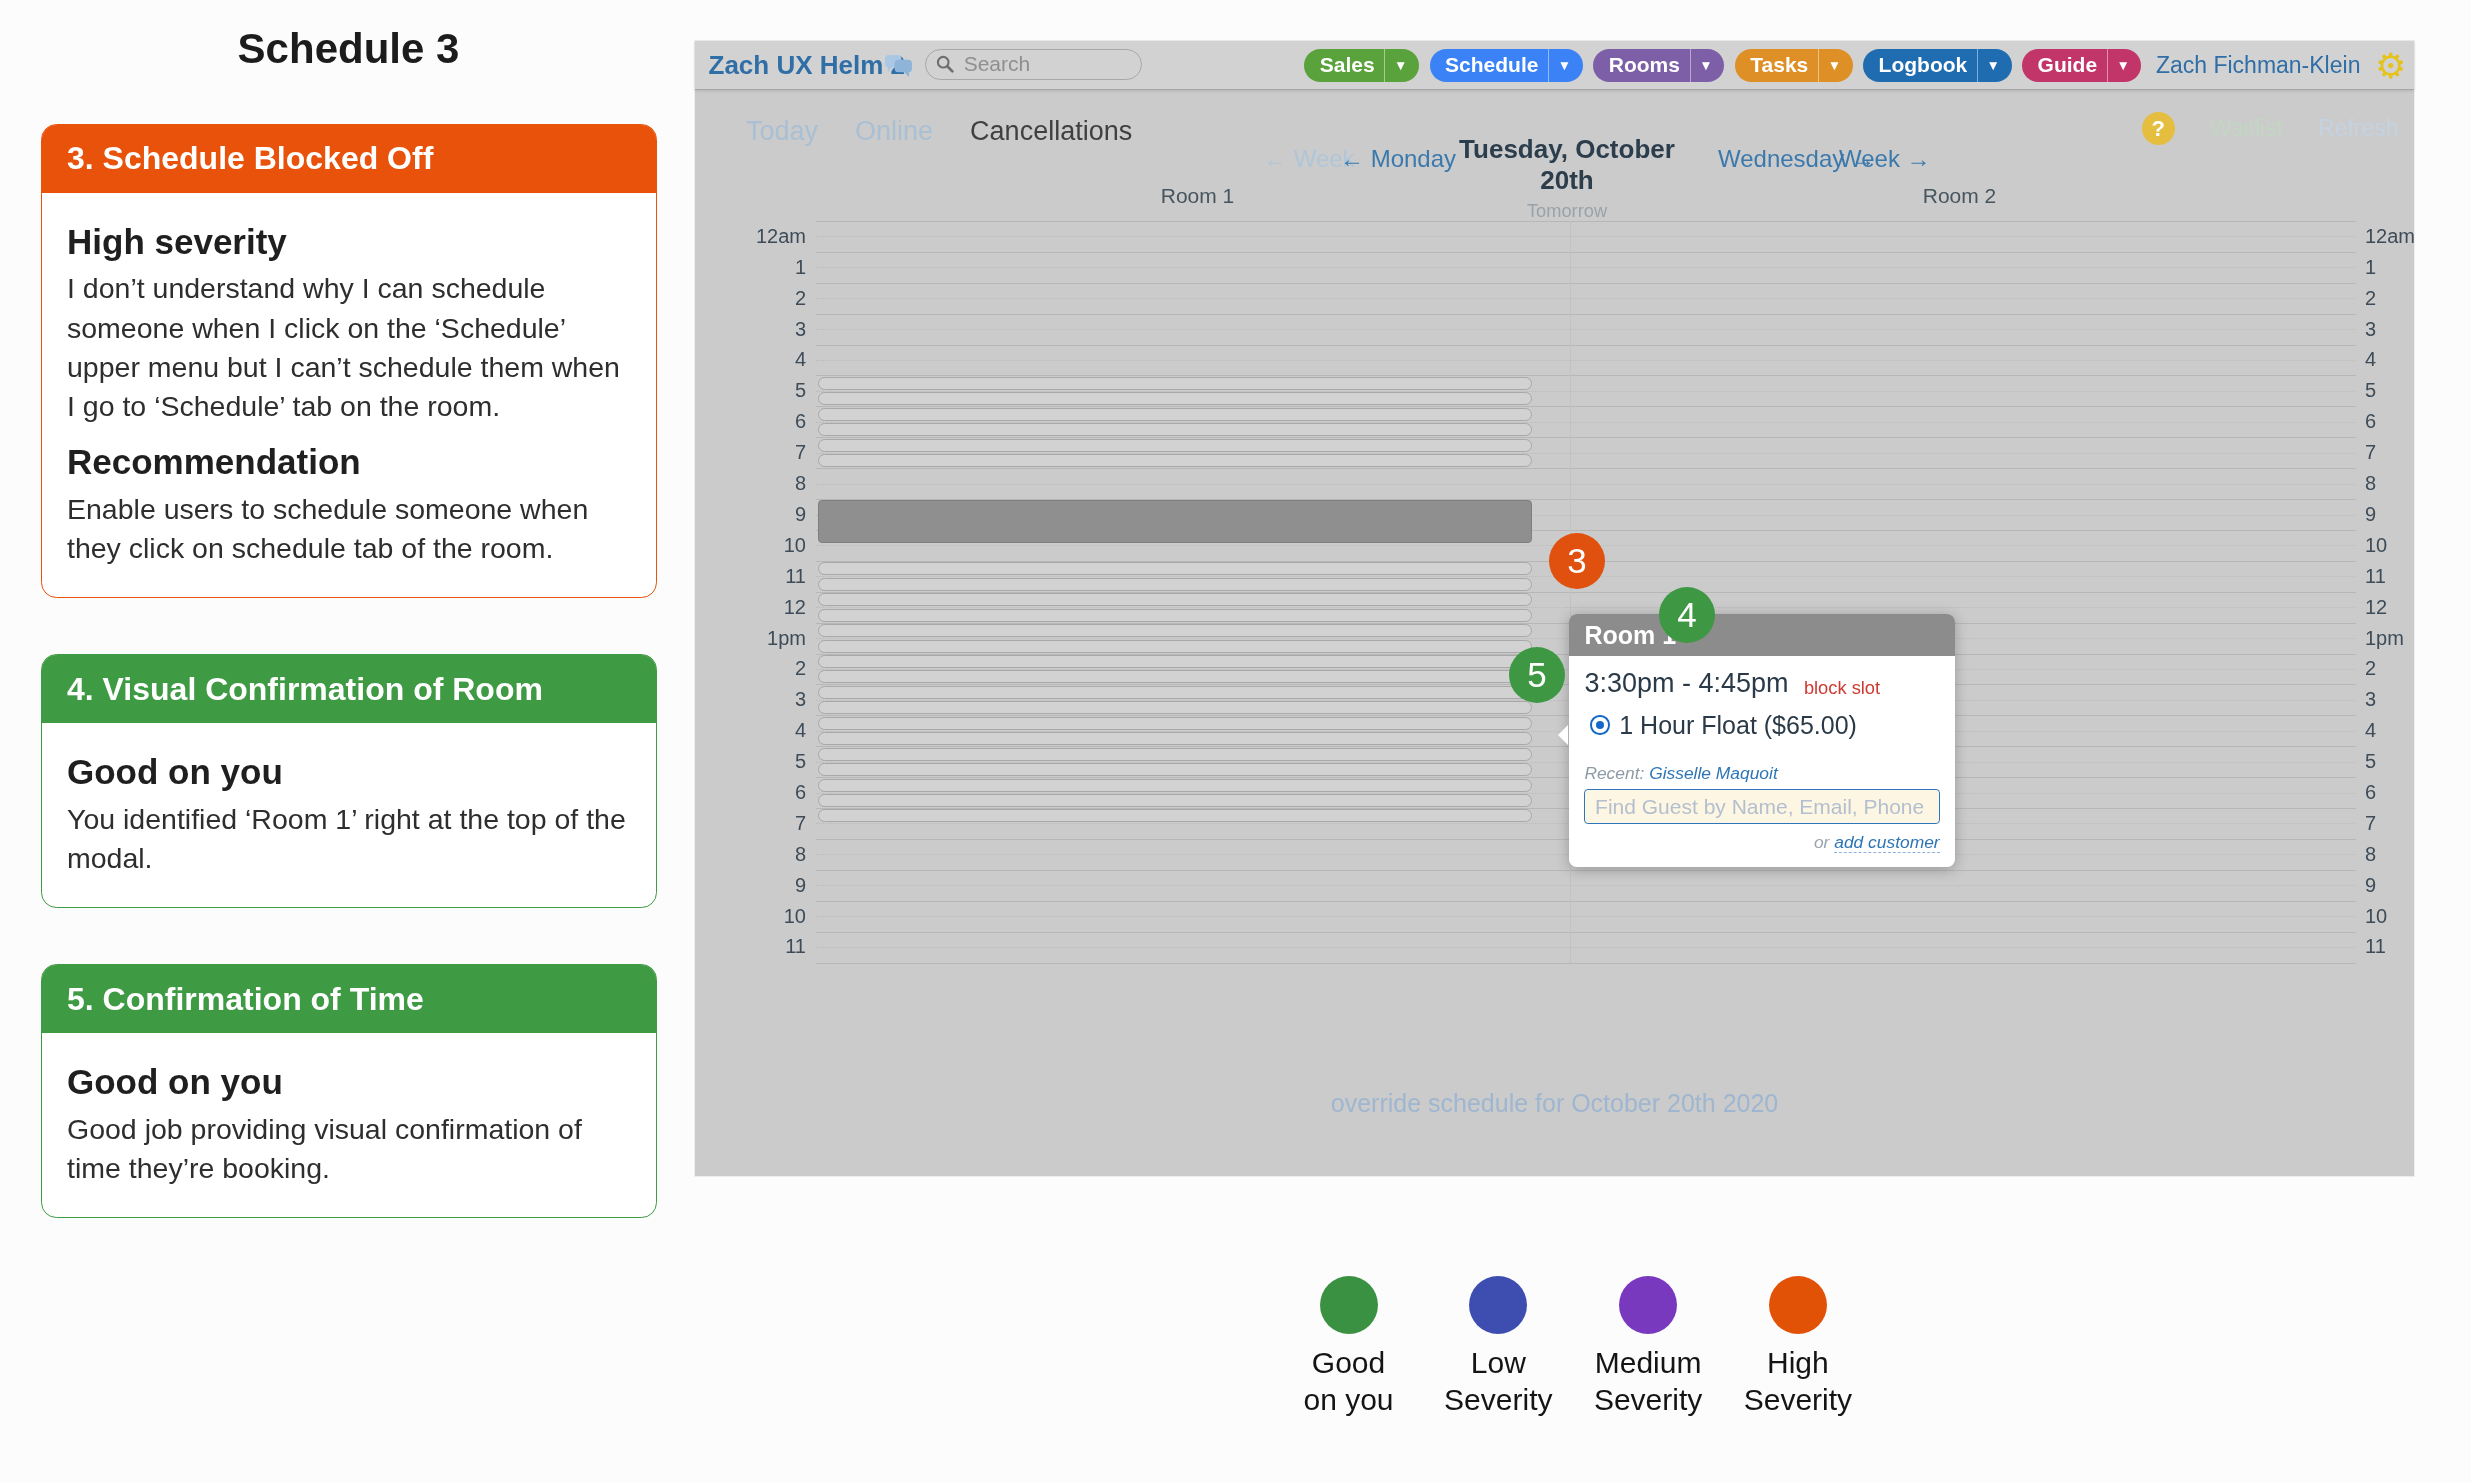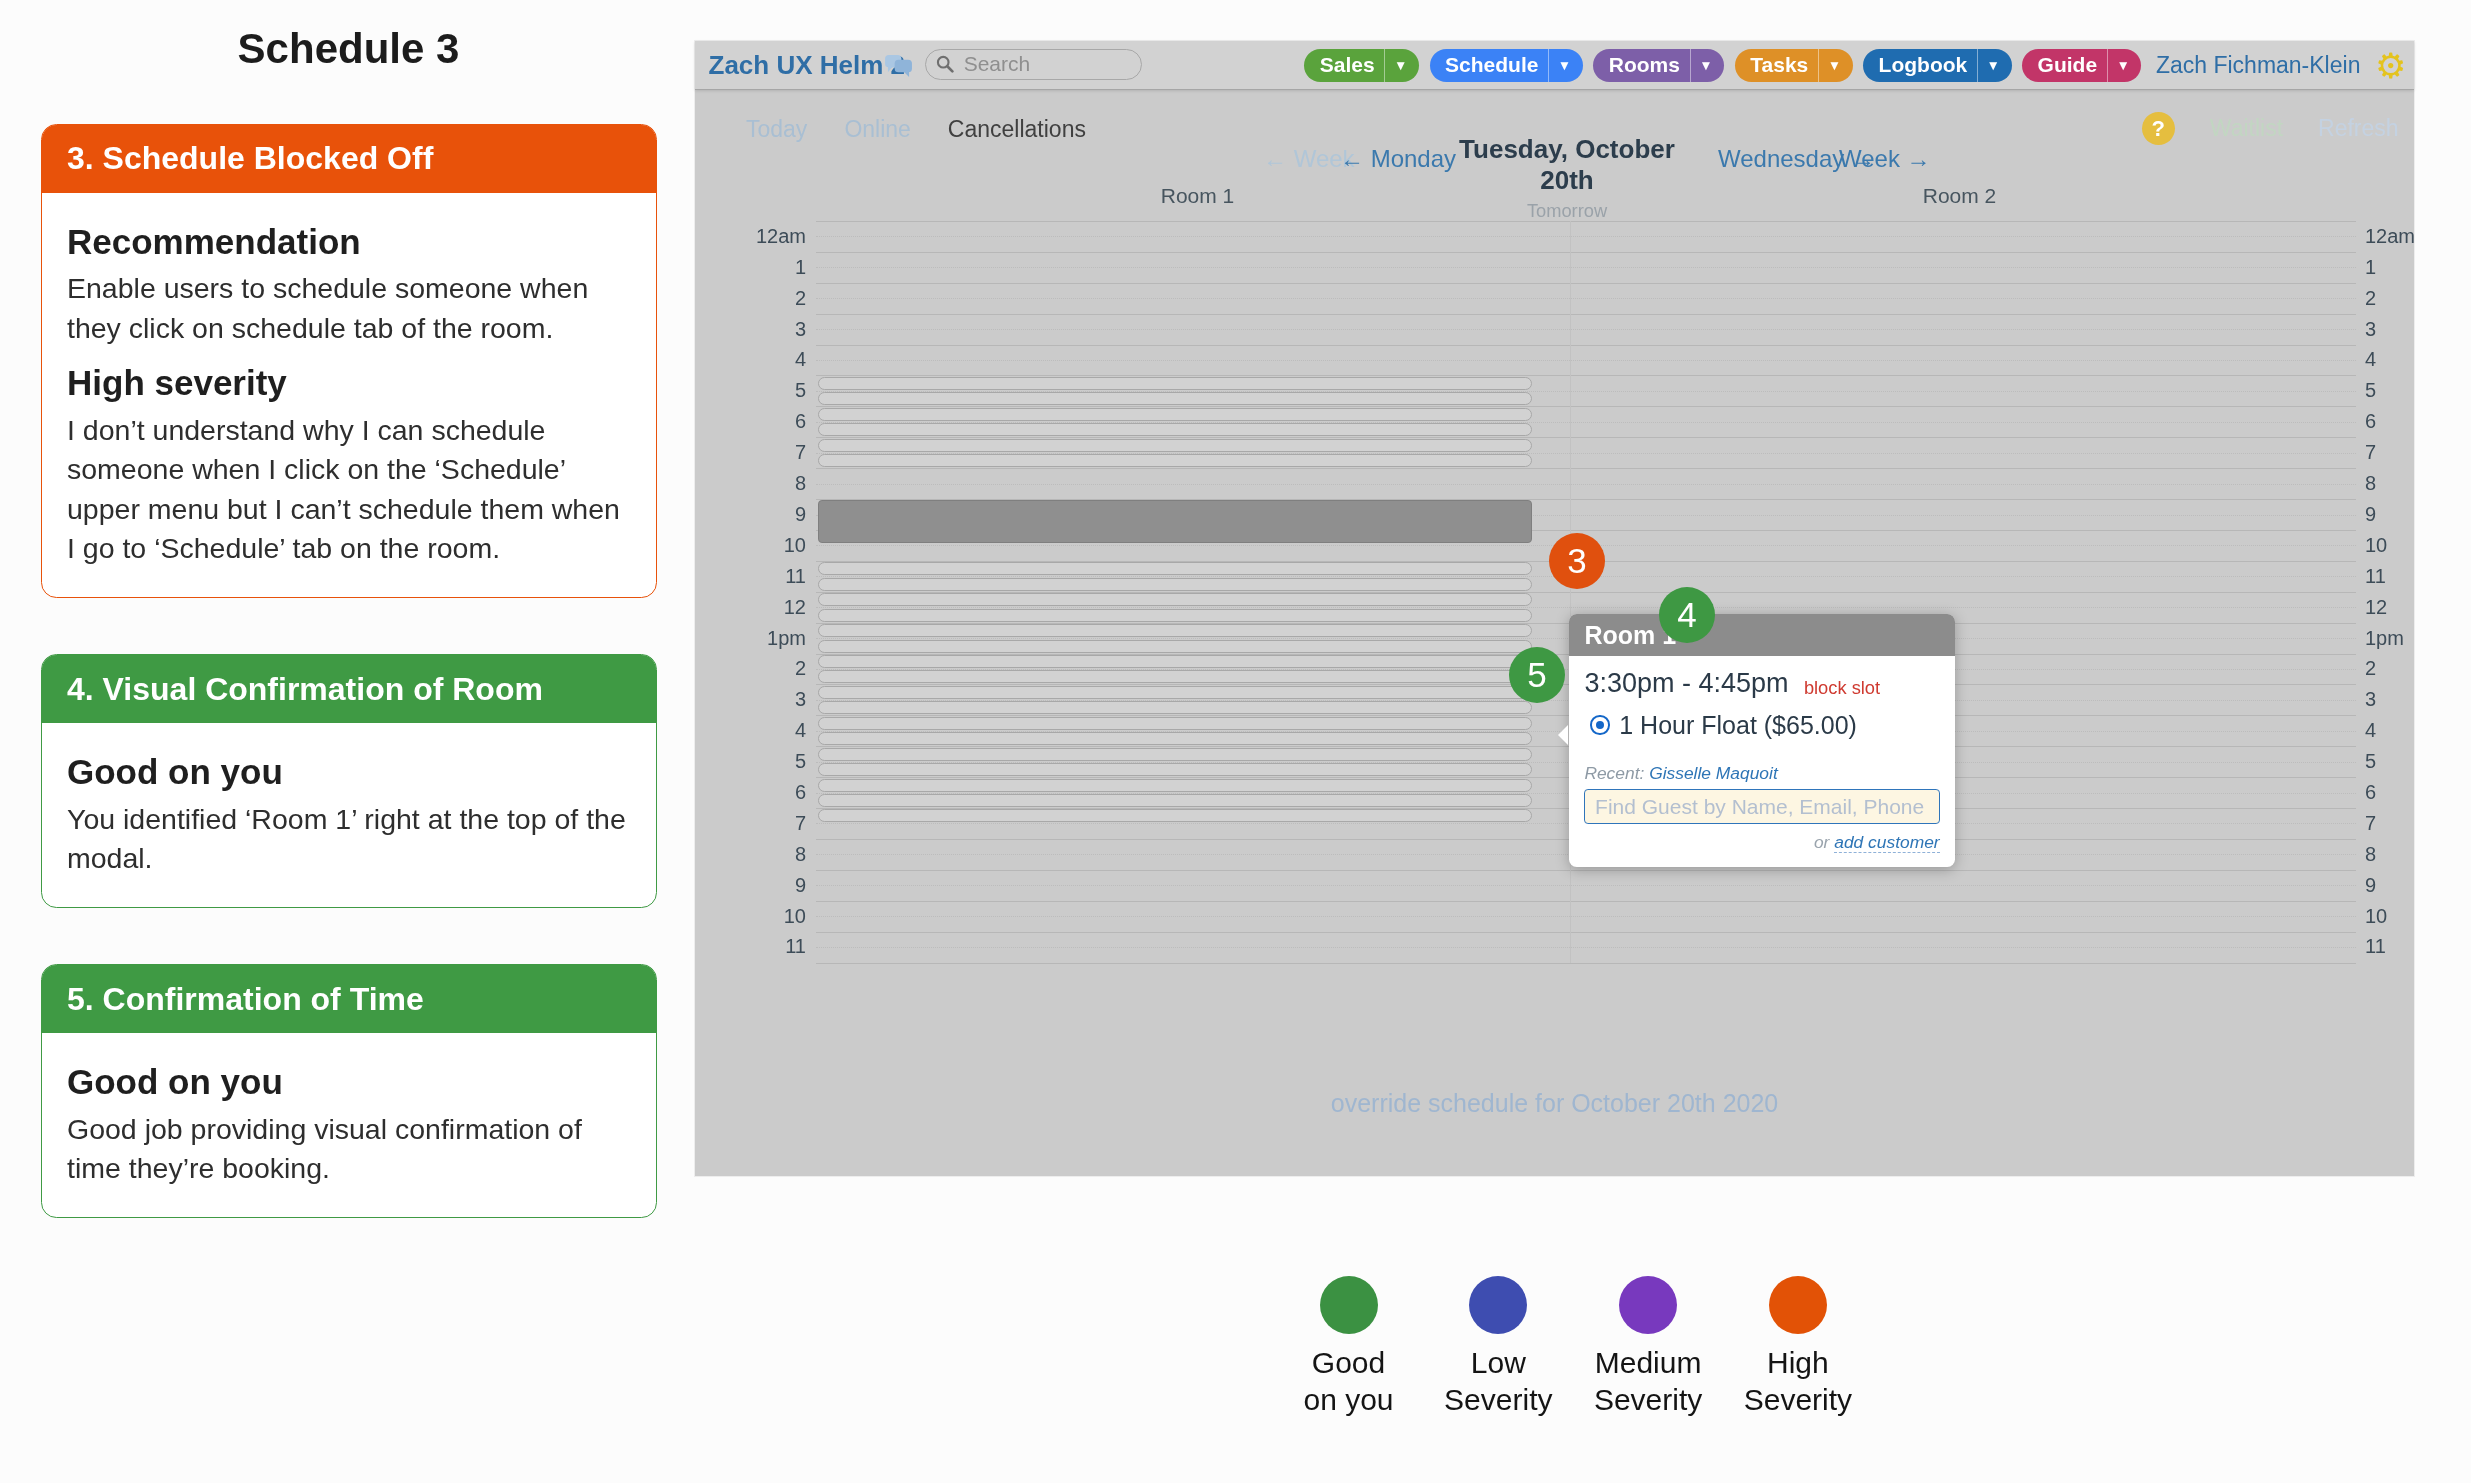--- a/index.html
+++ b/index.html
@@ -31,21 +31,21 @@
   .searchbox input::placeholder{color:#8f8f8f;}
   .topbar-right{position:absolute;right:7.7px;top:7.7px;display:flex;align-items:center;gap:10.6px;}
   .navbtn{height:33px;border-radius:16.4px;display:flex;align-items:center;color:#fff;
     font-size:21px;font-weight:700;cursor:pointer;}
   .navbtn .lbl{padding:0 9.7px 0 15.4px;}
   .navbtn .caret{padding:0 11.6px 0 8.7px;border-left:1.4px solid rgba(255,255,255,0.45);
     font-size:13.5px;line-height:33px;}
   .username{font-size:23px;color:#2f6ea6;margin:0 3.9px;}
   .gear{font-size:35px;color:#e4c31d;line-height:33px;cursor:pointer;}
   
-  .tabs{position:absolute;left:51px;top:75px;display:flex;gap:37px;font-size:23px;}
+  .tabs{position:absolute;left:51px;top:75px;display:flex;gap:37px;font-size:27px;}
   .navlink{position:absolute;top:104px;font-size:24px;}
   .datewrap{position:absolute;left:756px;top:93px;width:232px;text-align:center;}
   .date-main{font-size:26px;font-weight:700;color:#2c3d4c;}
   .date-sub{font-size:18.3px;color:#9aa2a9;margin-top:3.9px;}
   .utils{position:absolute;right:15.4px;top:71px;display:flex;align-items:center;gap:35px;font-size:23px;}
   .help-circle{width:33px;height:33px;border-radius:50%;background:#e5be3f;color:#fff;
     font-weight:700;font-size:22px;text-align:center;line-height:33px;cursor:pointer;}
   
   .colheader{position:absolute;top:143px;font-size:21px;color:#47555f;width:193px;text-align:center;}
   .grid{position:absolute;left:0;top:180px;width:100%;height:771px;}
@@ -102,26 +102,26 @@
 </style>
 </head>
 <body>
 
 <div class="page-title">Schedule 3</div>
 <div class="cards-col">
     <div class="card" style="border-color: rgb(232, 82, 10);">
       <div class="card-header" style="background: rgb(232, 82, 10);">3. Schedule Blocked Off</div>
       <div class="card-body">
         <div class="card-section">
+          <h3>High severity</h3>
+          <p>I don’t understand why I can schedule someone when I click on the ‘Schedule’ upper menu but I can’t schedule them when I go to ‘Schedule’ tab on the room.</p>
+        </div>
+        <div class="card-section">
           <h3>Recommendation</h3>
           <p>Enable users to schedule someone when they click on schedule tab of the room.</p>
-        </div>
-        <div class="card-section">
-          <h3>High severity</h3>
-          <p>I don’t understand why I can schedule someone when I click on the ‘Schedule’ upper menu but I can’t schedule them when I go to ‘Schedule’ tab on the room.</p>
         </div>
       </div>
     </div>
     <div class="card" style="border-color: rgb(63, 154, 68);">
       <div class="card-header" style="background: rgb(63, 154, 68);">4. Visual Confirmation of Room</div>
       <div class="card-body">
         <div class="card-section">
           <h3>Good on you</h3>
           <p>You identified ‘Room 1’ right at the top of the modal.</p>
         </div>

